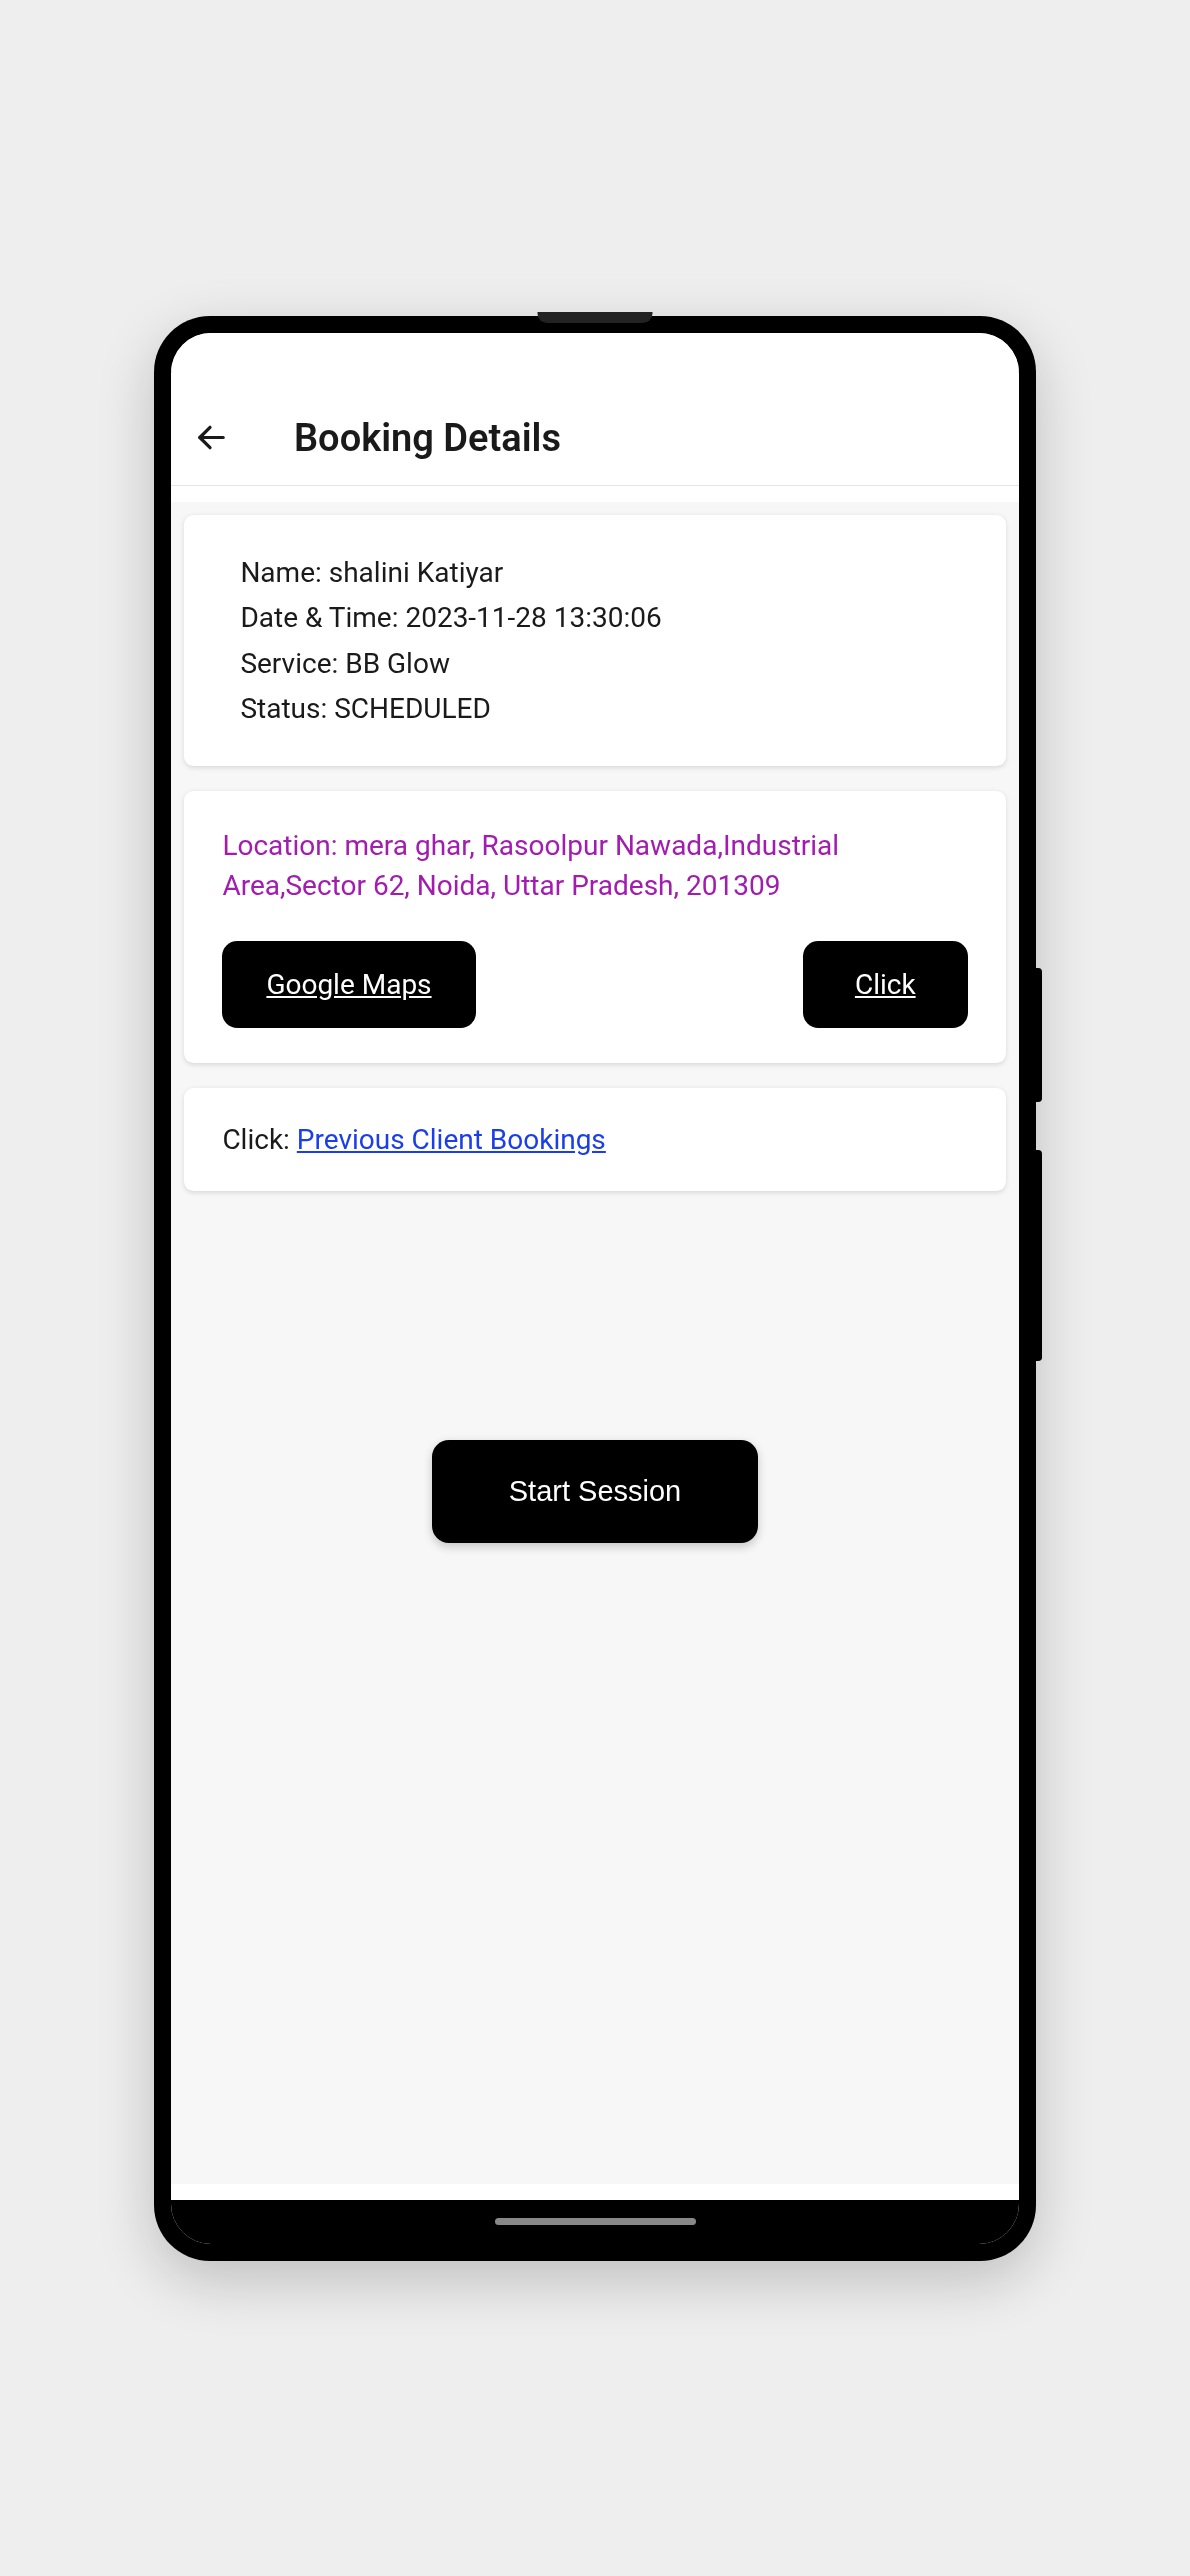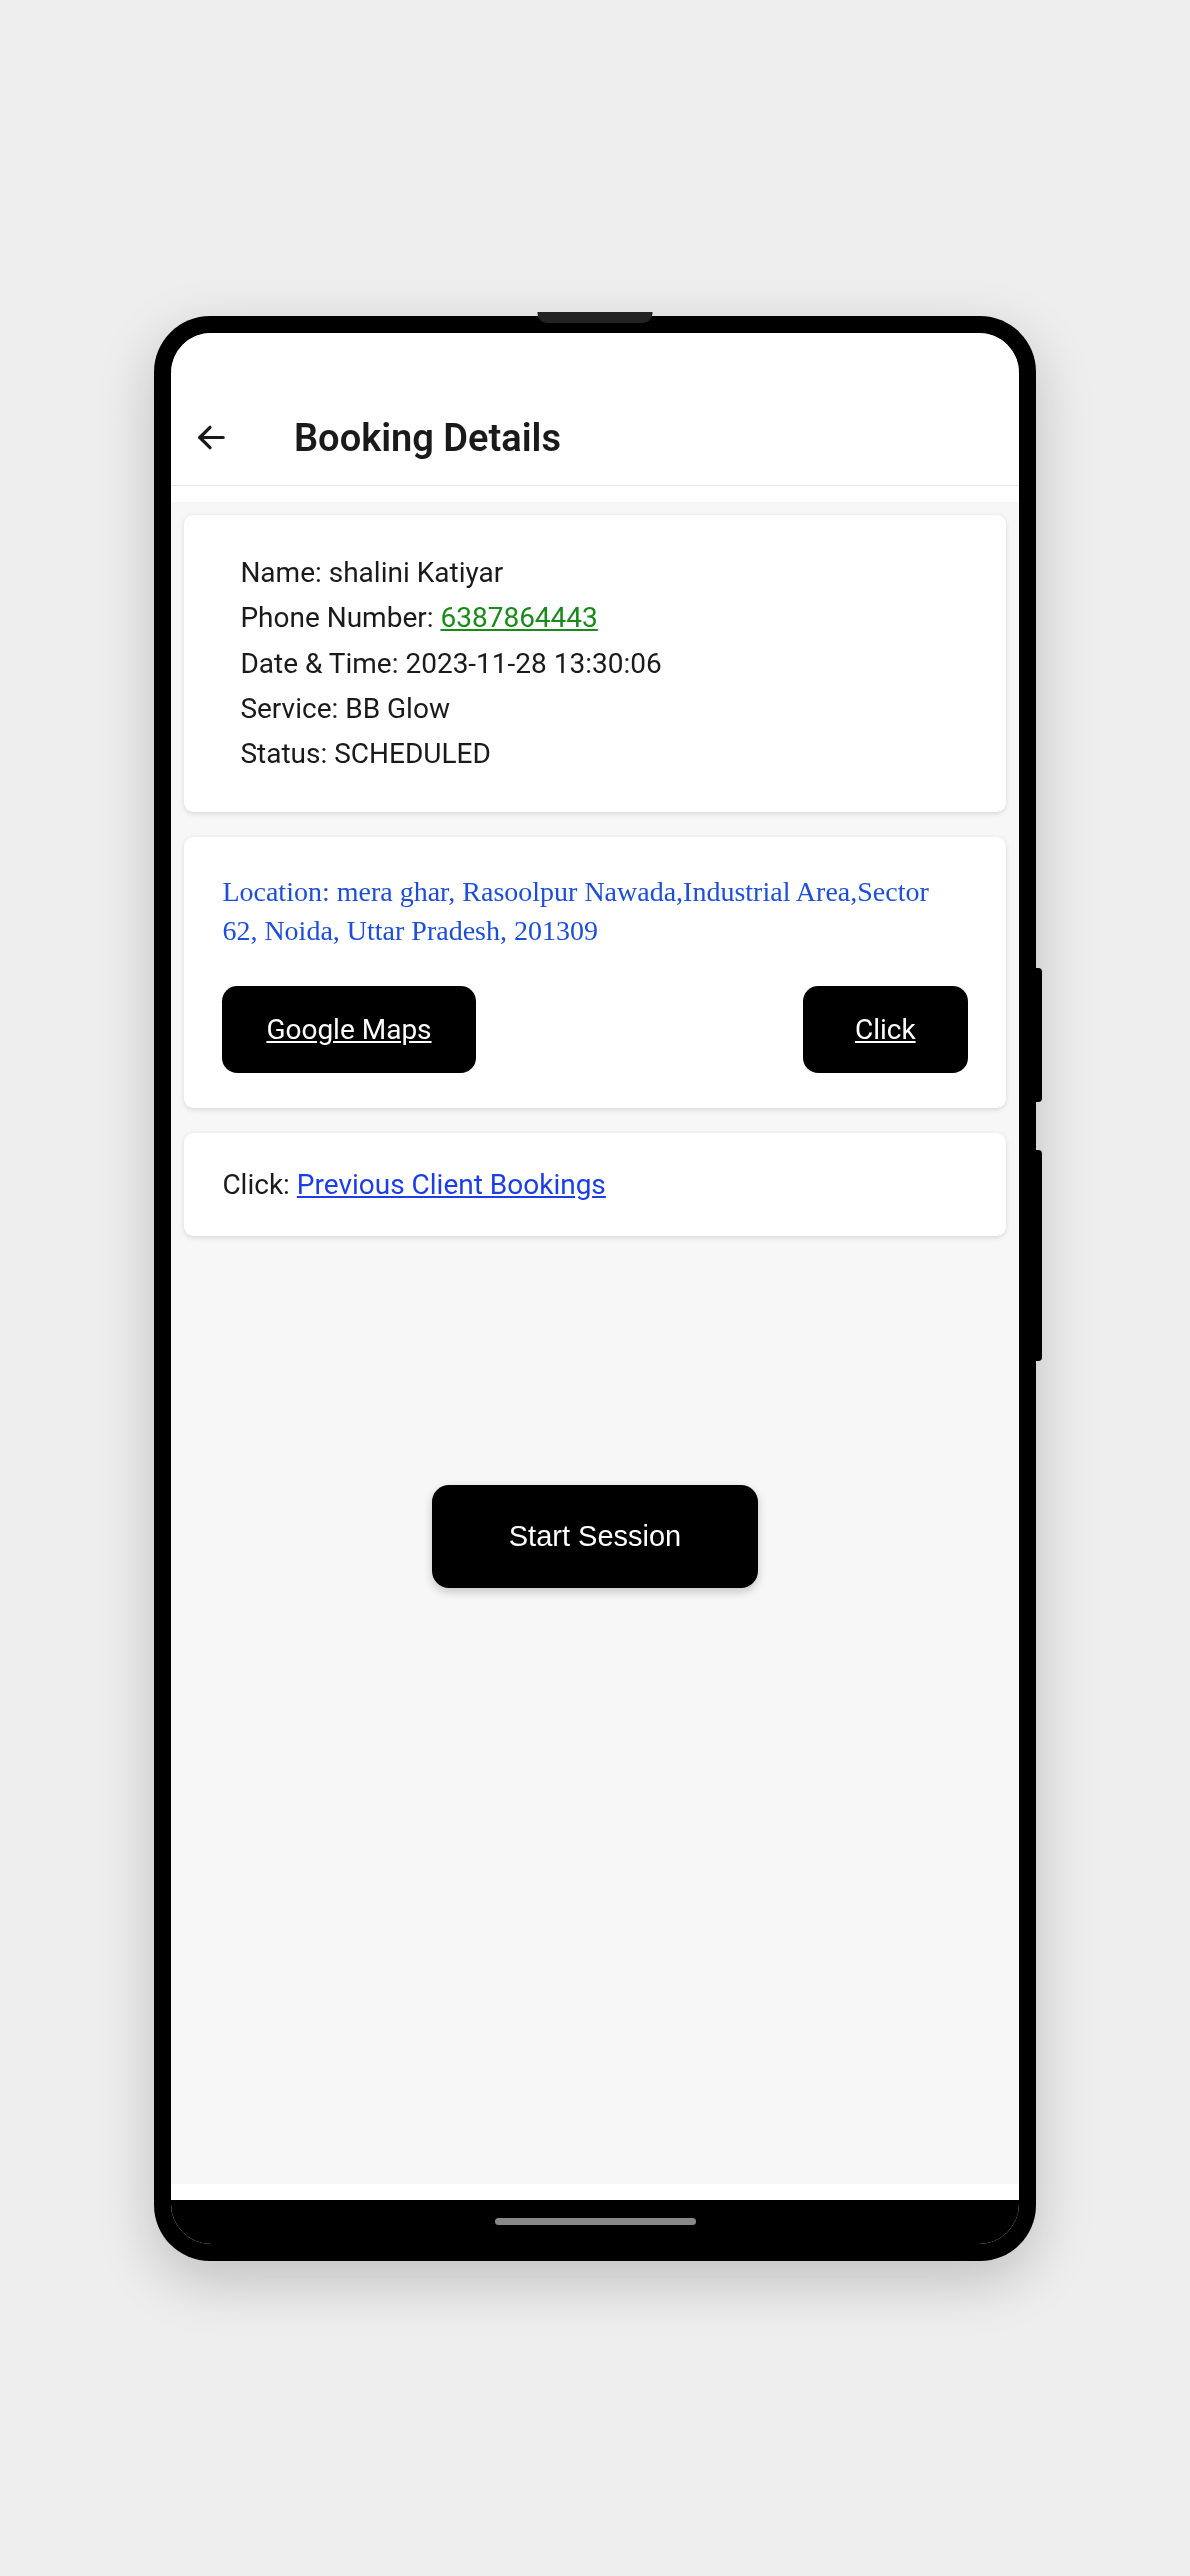--- a/index.html
+++ b/index.html
@@ -128,24 +128,23 @@
       margin-left: 18px;
     }
 
     .phone-link {
       color: #1a8a1a;
       text-decoration: underline;
     }
 
     .location-text {
       font-size: 28px;
-      color: #1d4ed8;
+      color: #a21caf;
       line-height: 1.4;
       margin-bottom: 36px;
-      font-family: Liberation Serif, serif;
     }
 
     .button-row {
       display: flex;
       justify-content: space-between;
       gap: 19px;
     }
 
     .pill-button {
       background: #000;
@@ -229,23 +228,20 @@
       <div class="header-title">Booking Details</div>
     </div>
 
     <div class="content">
 
       <div class="card">
         <div class="info-row">
           <span>Name: </span><span>shalini Katiyar</span>
         </div>
         <div class="info-row">
-          <span>Phone Number: </span><a class="phone-link">6387864443</a>
-        </div>
-        <div class="info-row">
           <span>Date &amp; Time: </span><span>2023-11-28 13:30:06</span>
         </div>
         <div class="info-row">
           <span>Service: </span><span>BB Glow</span>
         </div>
         <div class="info-row">
           <span>Status: </span><span>SCHEDULED</span>
         </div>
       </div>
 

